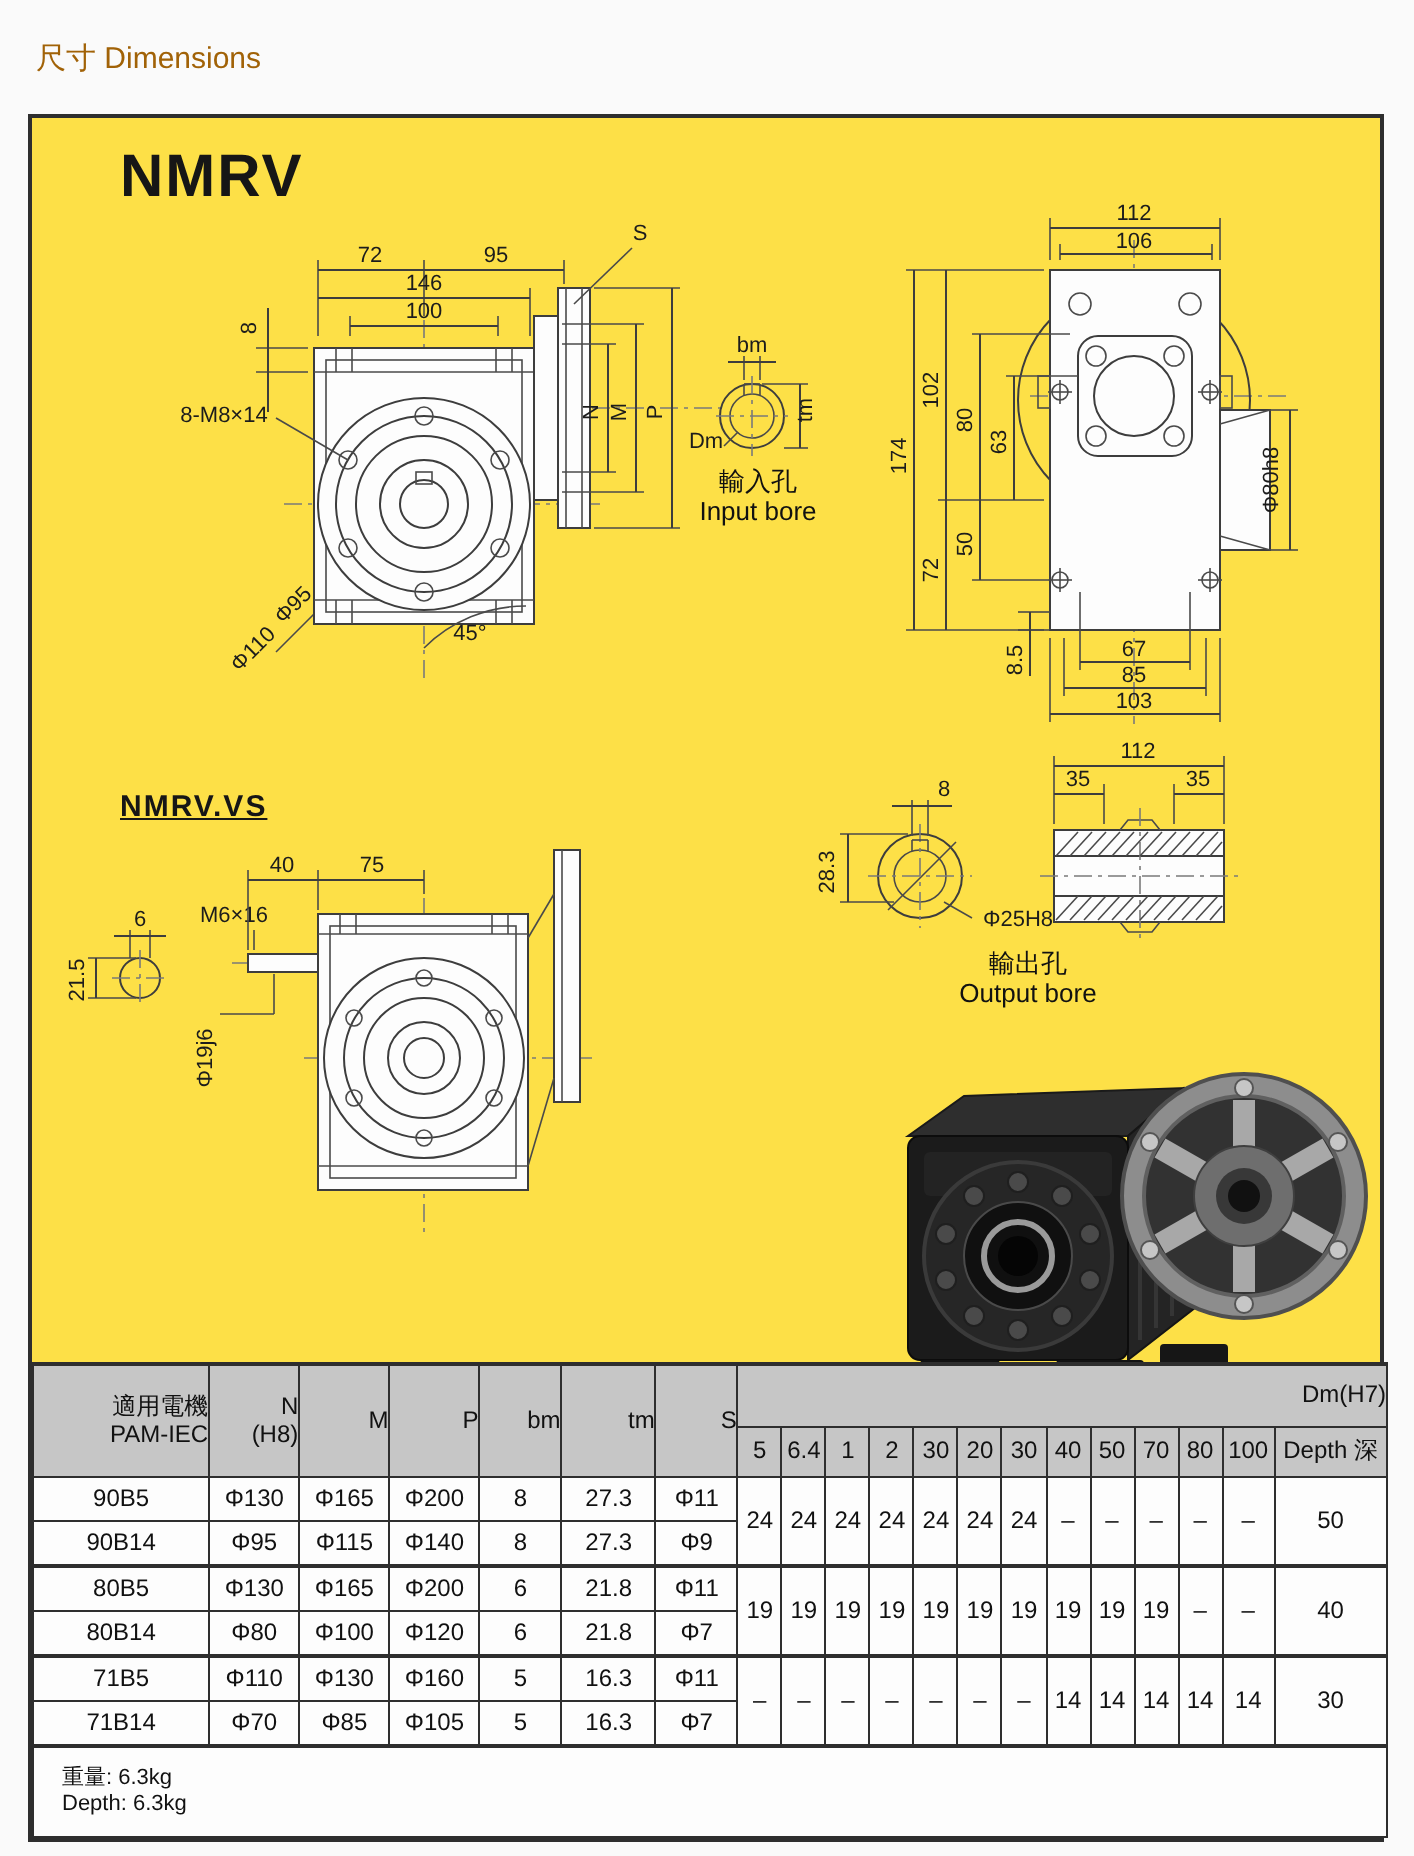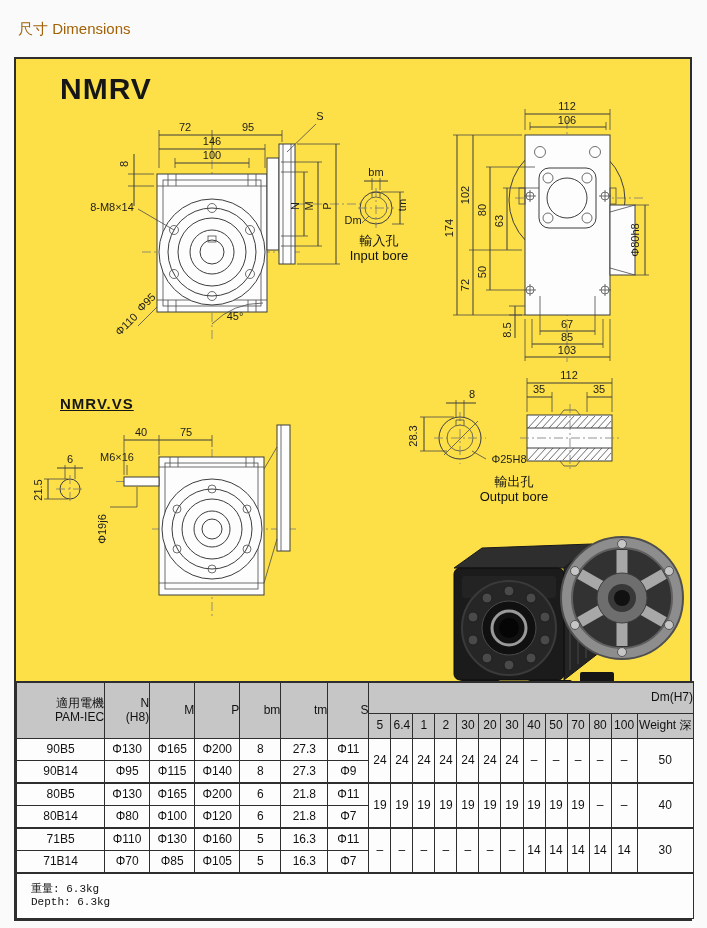--- a/index.html
+++ b/index.html
@@ -44,21 +44,20 @@
   }
   .spec-table thead th{background:#c6c6c6;}
   .spec-table thead tr:first-child th{height:30px;text-align:right;}
   .spec-table thead tr:last-child th{height:24px;}
   .spec-table tbody td{height:21px;background:#fdfdfd;}
   .spec-table thead tr:first-child th{border-top:2px solid #2e2e2e;}
   .spec-table .group-start td{border-top:2px solid #2e2e2e;}
   .spec-table .foot td{
     text-align:left;padding:5px 14px;font-size:11px;height:34px;vertical-align:middle;
     border-top:2px solid #2e2e2e;
-    font-family:Liberation Mono, monospace;
   }
   .hdr2{display:block;}
 </style>
 </head>
 <body>
 
 <div class="doc-title">尺寸 Dimensions</div>
 
 <div class="page">
 
@@ -493,21 +492,21 @@
         <th>1</th>
         <th>2</th>
         <th>30</th>
         <th>20</th>
         <th>30</th>
         <th>40</th>
         <th>50</th>
         <th>70</th>
         <th>80</th>
         <th>100</th>
-        <th>Weight 深</th>
+        <th>Depth 深</th>
       </tr>
     </thead>
     <tbody>
       <tr>
         <td>90B5</td>
         <td>Φ130</td>
         <td>Φ165</td>
         <td>Φ200</td>
         <td>8</td>
         <td>27.3</td>

